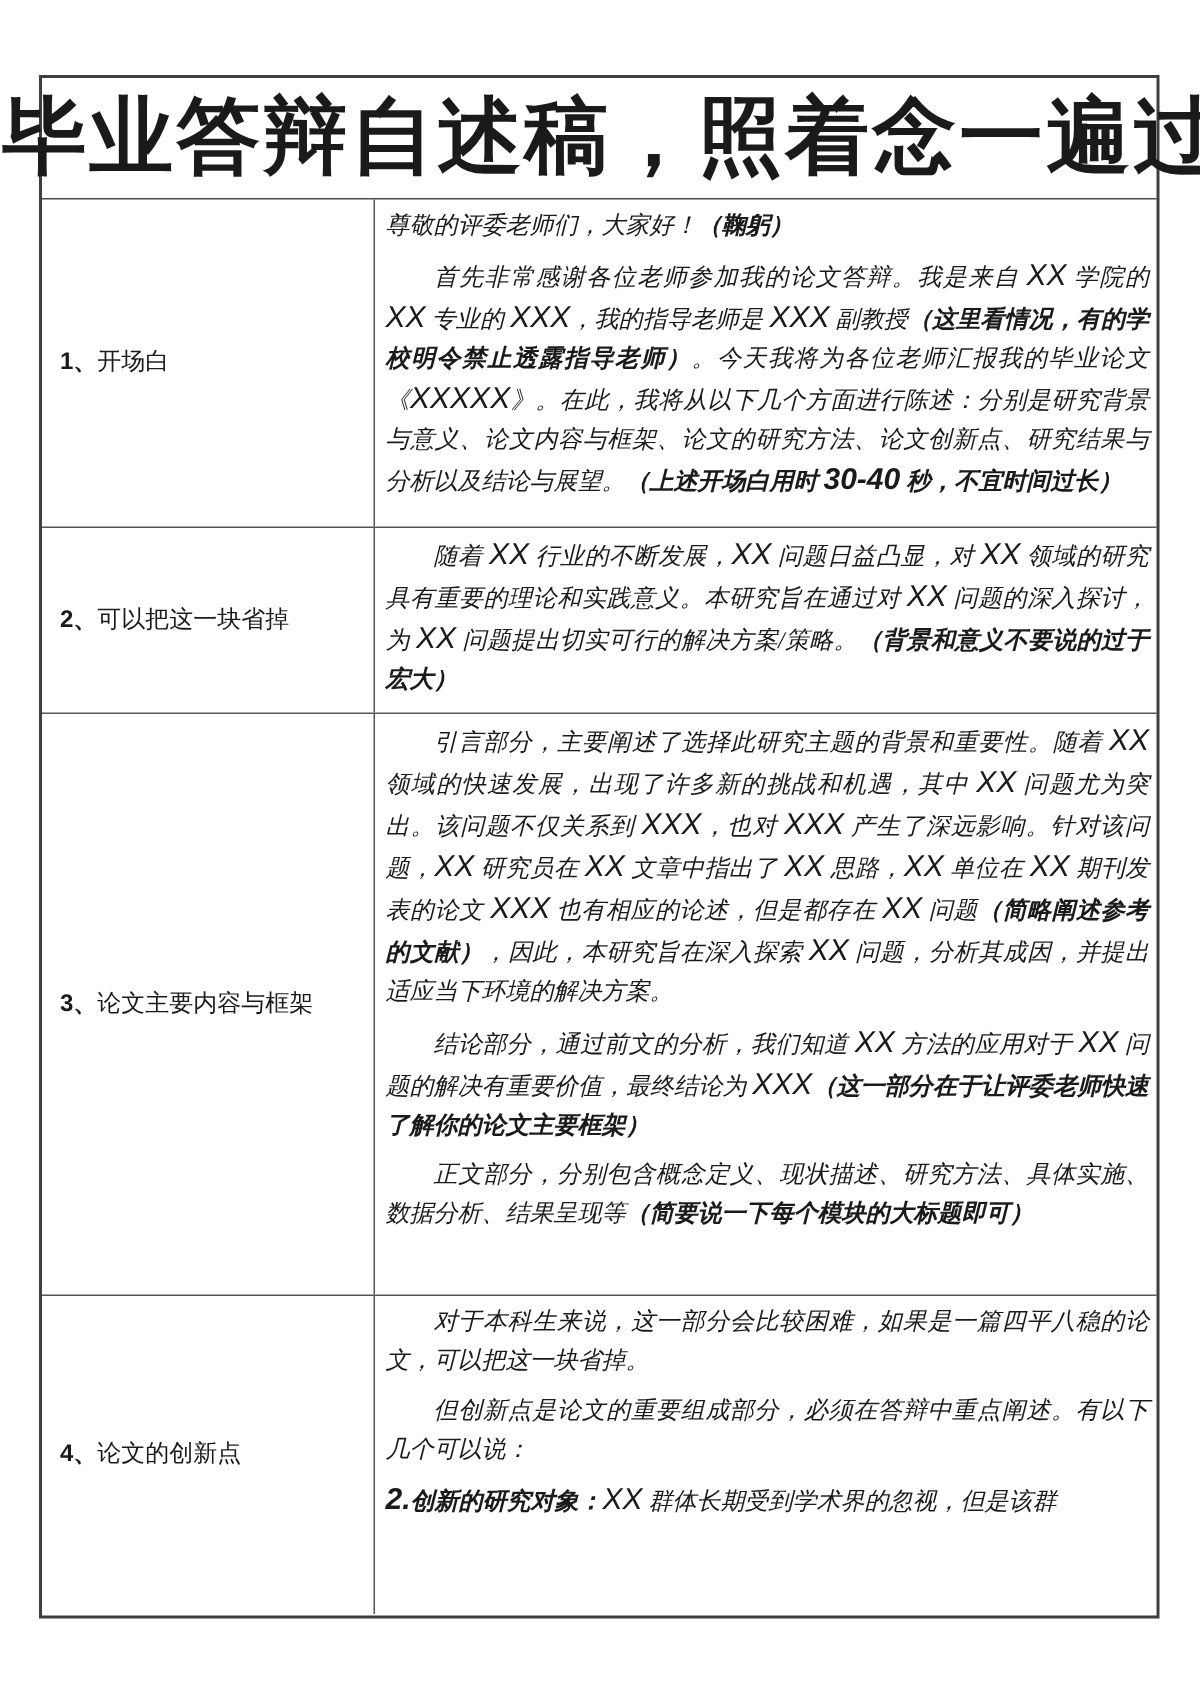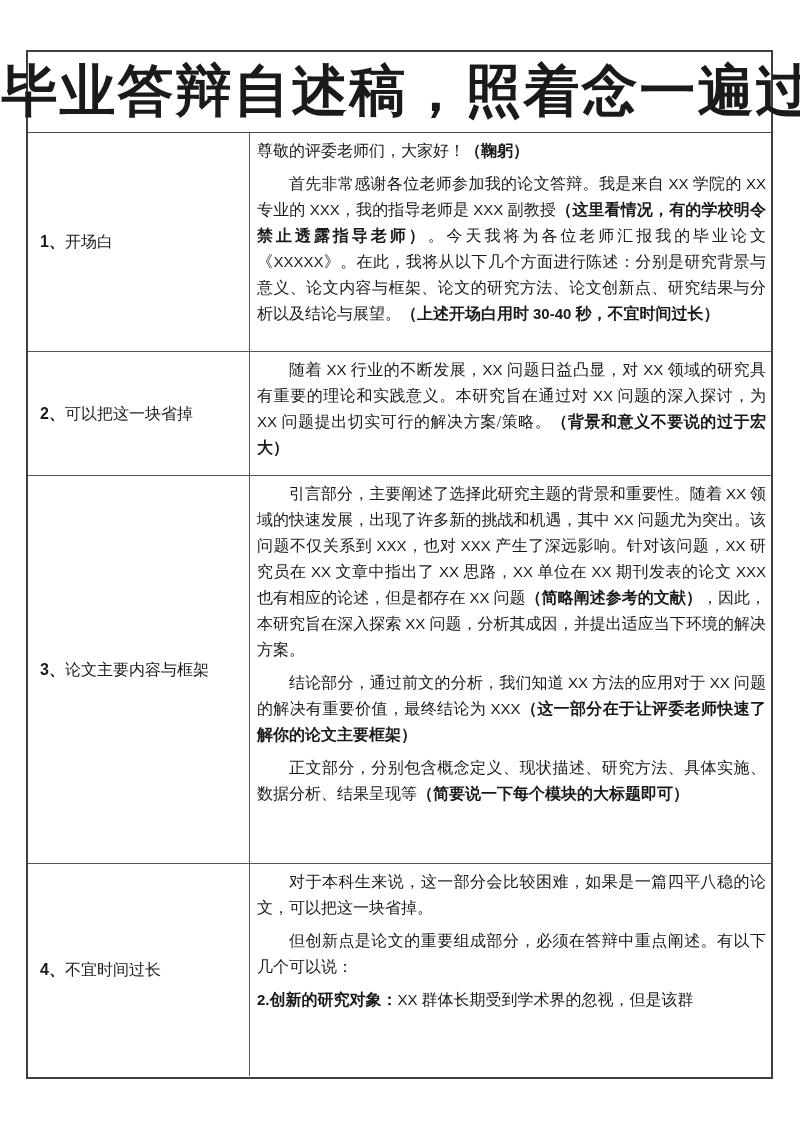--- a/index.html
+++ b/index.html
@@ -13,25 +13,25 @@
   .t-row{display:flex;border-bottom:1px solid #555;box-sizing:border-box;}
   .t-row.h1{height:219px;}
   .t-row.h2{height:124px;}
   .t-row.h3{height:388px;}
   .t-row.h4{height:212px;border-bottom:none;}
   .row-label{width:222px;box-sizing:border-box;border-right:1px solid #555;
              display:flex;align-items:center;padding:0 6px 0 12px;
              font-size:16px;line-height:22px;}
   .row-label-number{font-weight:700;}
   .row-content{flex:1;box-sizing:border-box;padding:5px 5px 0 7px;overflow:hidden;
-               font-size:16px;}
+               font-size:16px;font-style:italic;}
   .para{margin:0 0 7px 0;line-height:26px;text-align:justify;}
   .para.indent{text-indent:32px;}
   .seg.bold{font-weight:700;}
-  .latin{font-family:"Liberation Sans","DejaVu Sans",sans-serif;font-size:15px;}
+  .latin{font-family:"Liberation Sans","DejaVu Sans",sans-serif;font-size:20px;}
   .row-label .latin{font-size:16px;}
 </style>
 </head>
 <body>
 
 <div class="page">
   <div class="doc-table">
 
     <div class="title-row">
       <div class="doc-title">毕业答辩自述稿，照着念一遍过</div>
@@ -66,21 +66,21 @@
       <div class="row-content">
           <p class="para indent"><span class="seg">引言部分，主要阐述了选择此研究主题的背景和重要性。随着 <span class="latin">XX</span> 领域的快速发展，出现了许多新的挑战和机遇，其中 <span class="latin">XX</span> 问题尤为突出。该问题不仅关系到 <span class="latin">XXX</span>，也对 <span class="latin">XXX</span> 产生了深远影响。针对该问题，<span class="latin">XX</span> 研究员在 <span class="latin">XX</span> 文章中指出了 <span class="latin">XX</span> 思路，<span class="latin">XX</span> 单位在 <span class="latin">XX</span> 期刊发表的论文 <span class="latin">XXX</span> 也有相应的论述，但是都存在 <span class="latin">XX</span> 问题</span><span class="seg bold">（简略阐述参考的文献）</span><span class="seg">，因此，本研究旨在深入探索 <span class="latin">XX</span> 问题，分析其成因，并提出适应当下环境的解决方案。</span></p>
           <p class="para indent"><span class="seg">结论部分，通过前文的分析，我们知道 <span class="latin">XX</span> 方法的应用对于 <span class="latin">XX</span> 问题的解决有重要价值，最终结论为 <span class="latin">XXX</span></span><span class="seg bold">（这一部分在于让评委老师快速了解你的论文主要框架）</span></p>
           <p class="para indent"><span class="seg">正文部分，分别包含概念定义、现状描述、研究方法、具体实施、数据分析、结果呈现等</span><span class="seg bold">（简要说一下每个模块的大标题即可）</span></p>
         </div>
     </div>
 
     <div class="t-row h4">
       <div class="row-label">
         <span class="row-label-number"><span class="latin">4</span>、</span>
-          <span class="row-label-text">不宜时间过长</span>
+          <span class="row-label-text">论文的创新点</span>
       </div>
       <div class="row-content">
           <p class="para indent"><span class="seg">对于本科生来说，这一部分会比较困难，如果是一篇四平八稳的论文，可以把这一块省掉。</span></p>
           <p class="para indent"><span class="seg">但创新点是论文的重要组成部分，必须在答辩中重点阐述。有以下几个可以说：</span></p>
           <p class="para"><span class="seg bold"><span class="latin">2.</span>创新的研究对象：</span><span class="seg"><span class="latin">XX</span> 群体长期受到学术界的忽视，但是该群</span></p>
         </div>
     </div>
 
   </div>
 </div>

